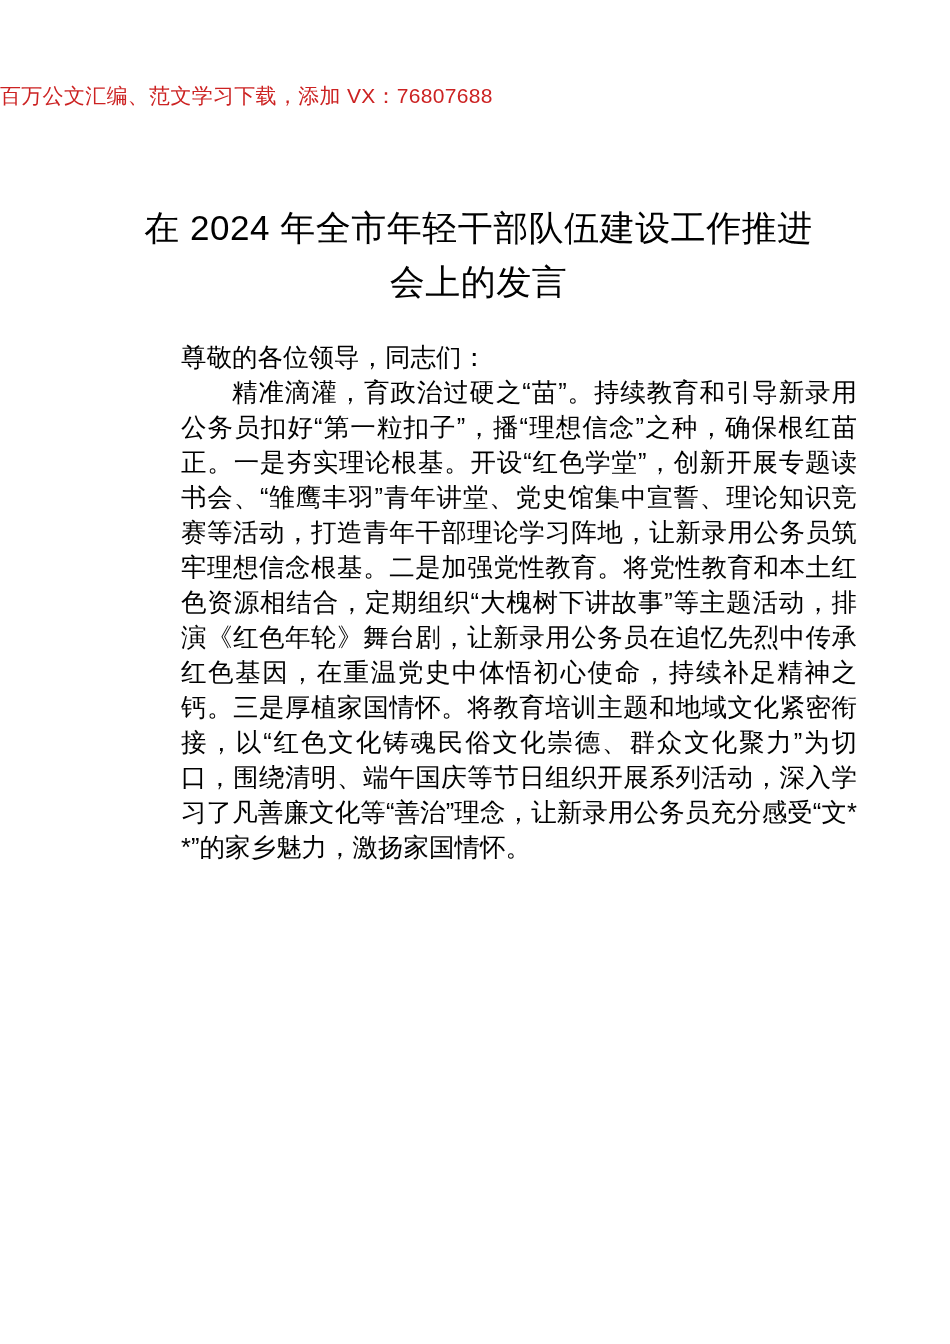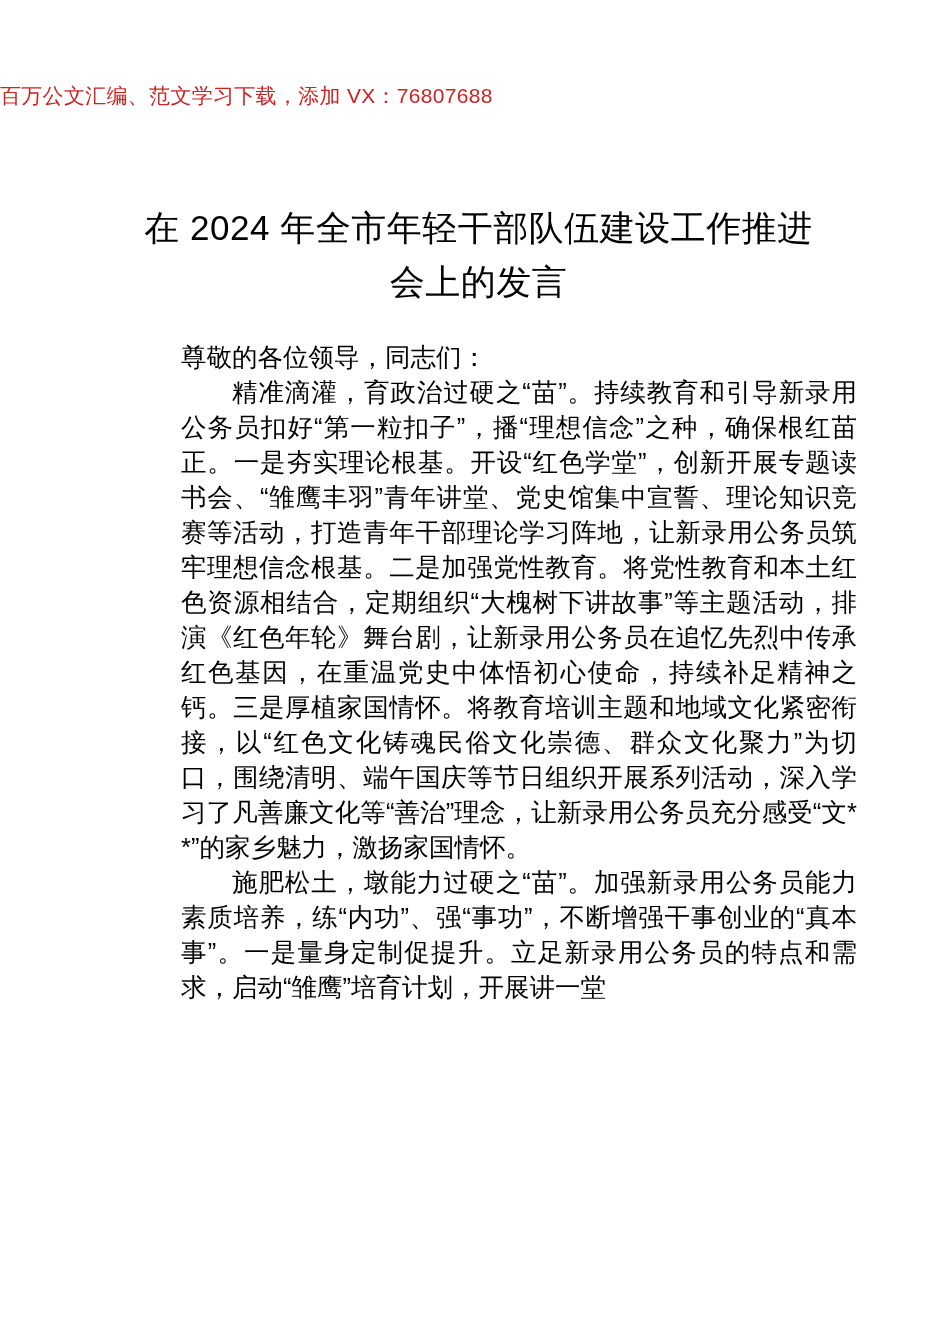--- a/index.html
+++ b/index.html
@@ -77,16 +77,15 @@
 
 <div class="page">
 
   <div class="watermark-banner">百万公文汇编、范文学习下载，添加 VX：76807688</div>
 
   <div class="doc-title">在 2024 年全市年轻干部队伍建设工作推进会上的发言</div>
 
   <div class="body-block">
     <p class="para no-indent">尊敬的各位领导，同志们：</p>
     <p class="para indent">精准滴灌，育政治过硬之“苗”。持续教育和引导新录用公务员扣好“第一粒扣子”，播“理想信念”之种，确保根红苗正。一是夯实理论根基。开设“红色学堂”，创新开展专题读书会、“雏鹰丰羽”青年讲堂、党史馆集中宣誓、理论知识竞赛等活动，打造青年干部理论学习阵地，让新录用公务员筑牢理想信念根基。二是加强党性教育。将党性教育和本土红色资源相结合，定期组织“大槐树下讲故事”等主题活动，排演《红色年轮》舞台剧，让新录用公务员在追忆先烈中传承红色基因，在重温党史中体悟初心使命，持续补足精神之钙。三是厚植家国情怀。将教育培训主题和地域文化紧密衔接，以“红色文化铸魂民俗文化崇德、群众文化聚力”为切口，围绕清明、端午国庆等节日组织开展系列活动，深入学习了凡善廉文化等“善治”理念，让新录用公务员充分感受“文**”的家乡魅力，激扬家国情怀。</p>
-    <p class="para indent">施肥松土，墩能力过硬之“苗”。加强新录用公务员能力素质培养，练“内功”、强“事功”，不断增强干事创业的“真本事”。一是量身定制促提升。立足新录用公务员的特点和需求，启动“雏鹰”培育计划，开展讲一堂</p>
   </div>
 
 </div>
 
 </body></html>

